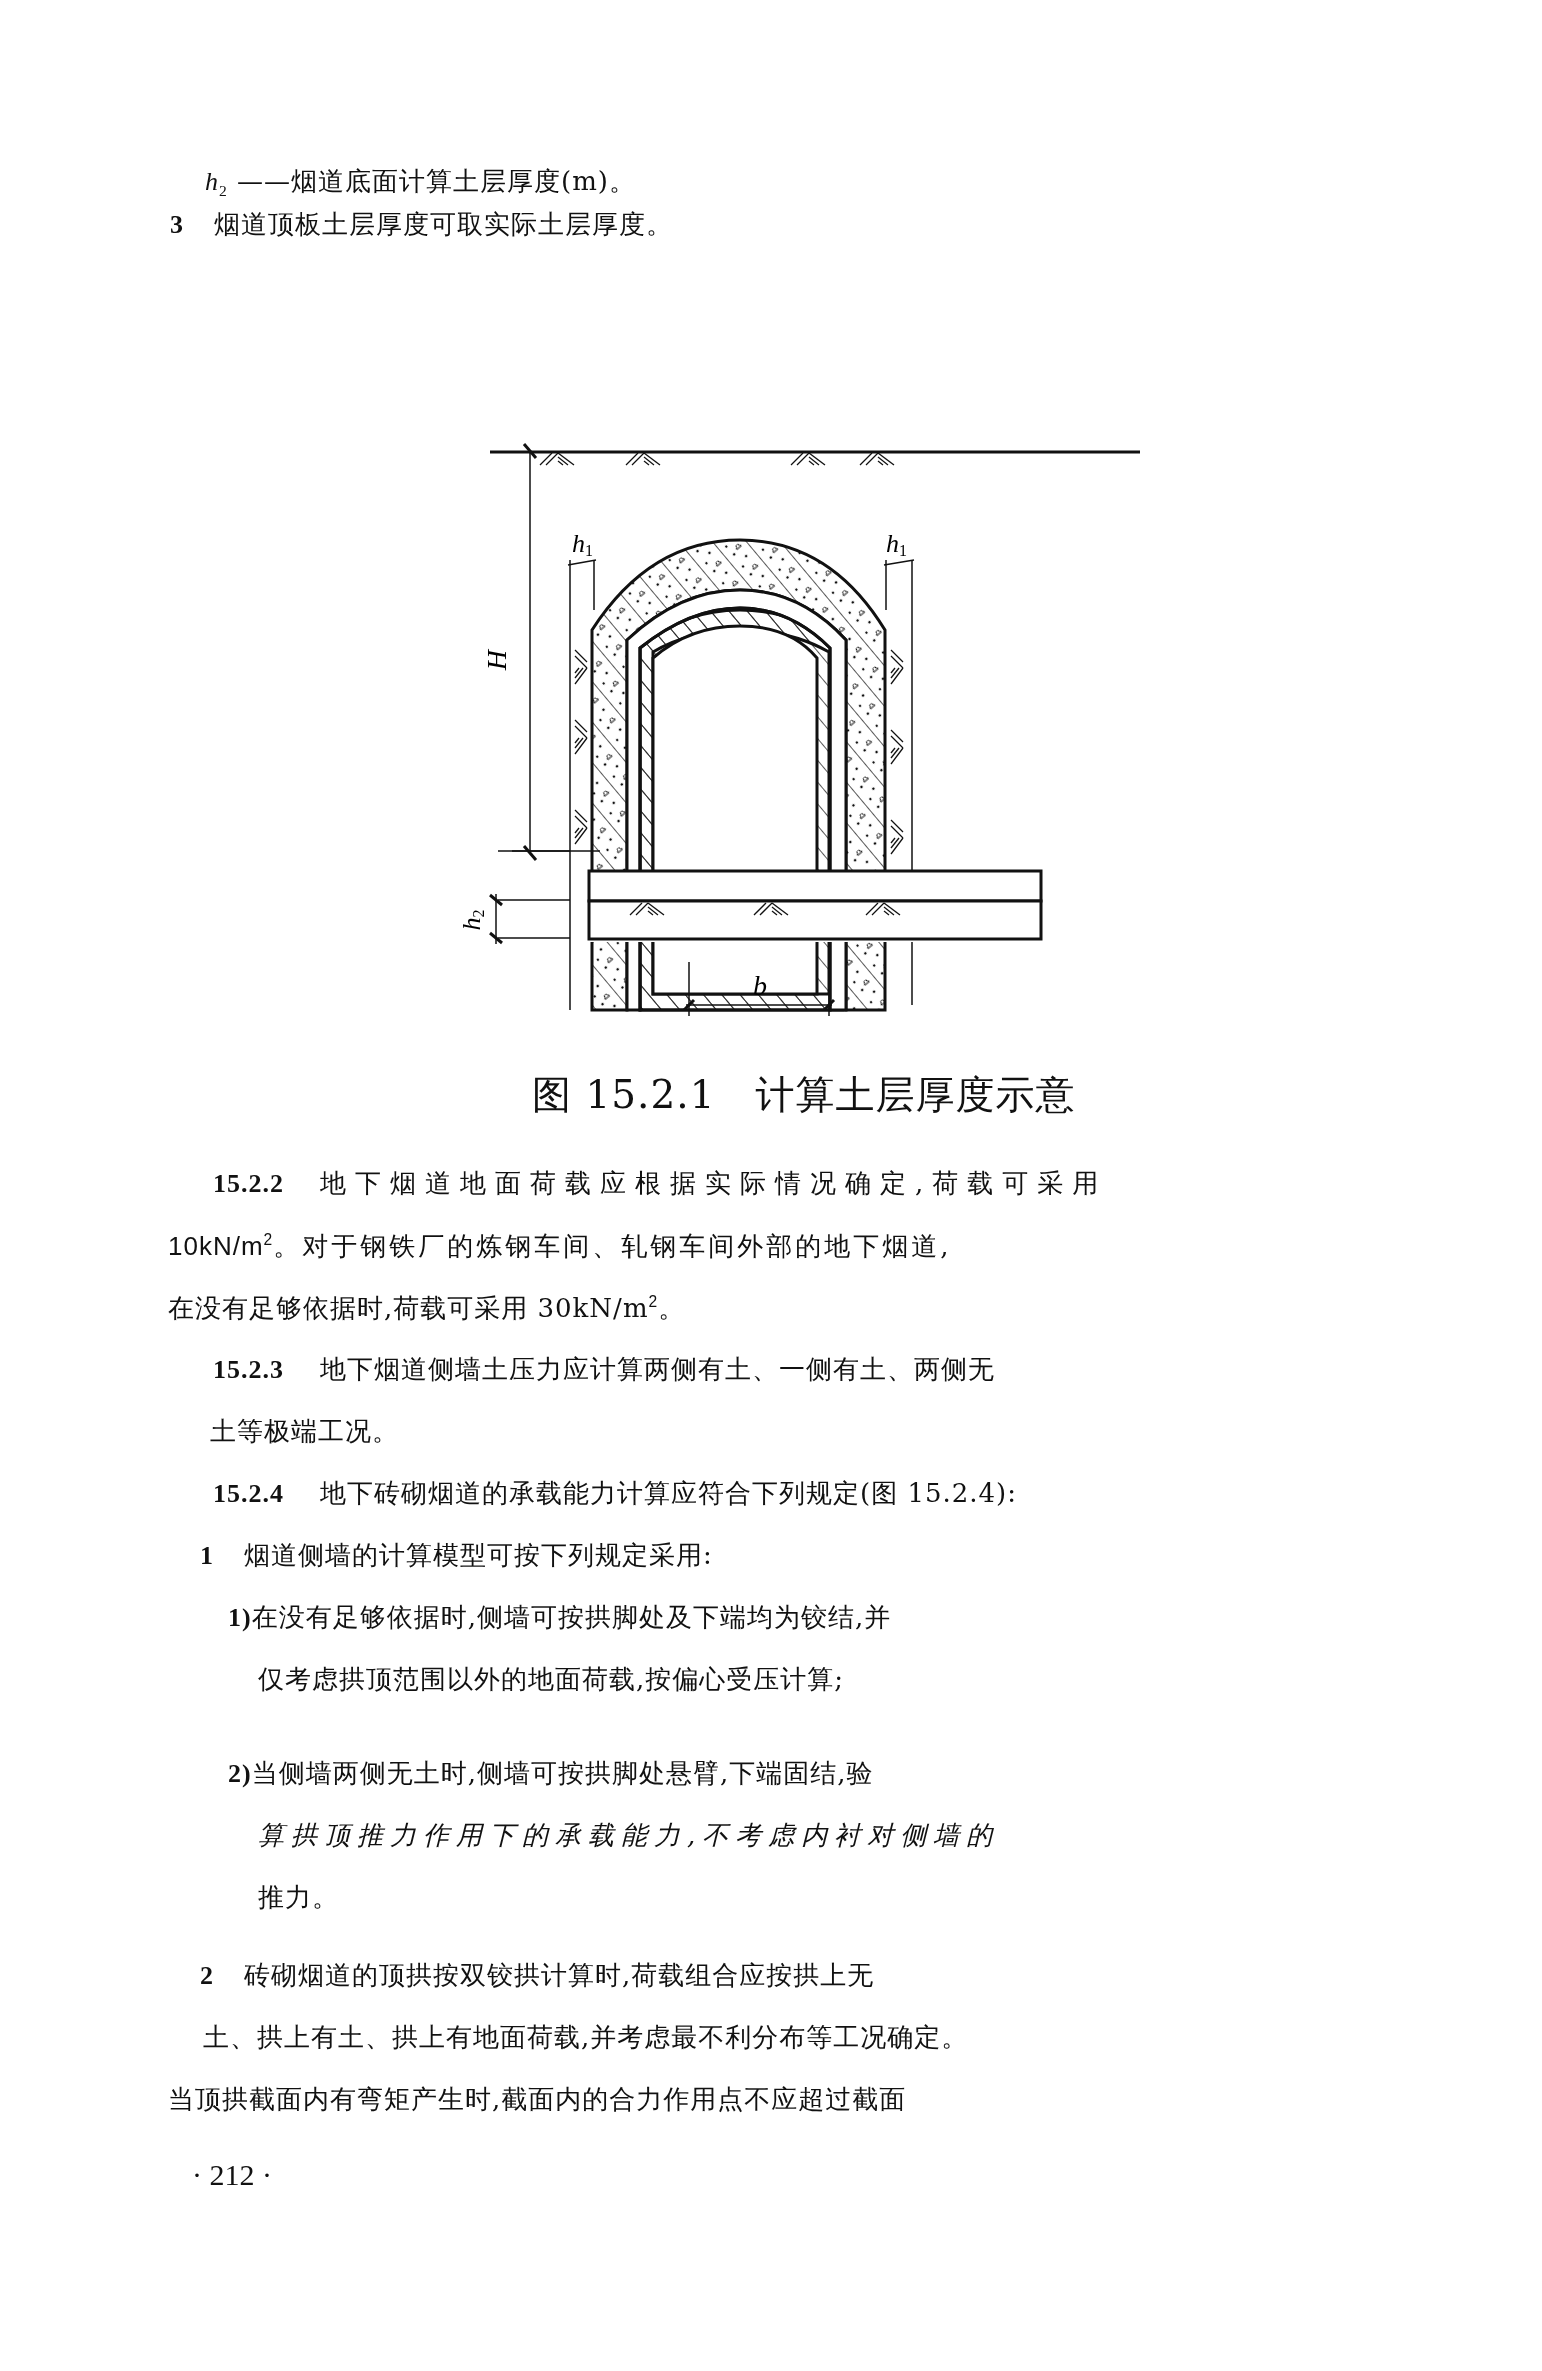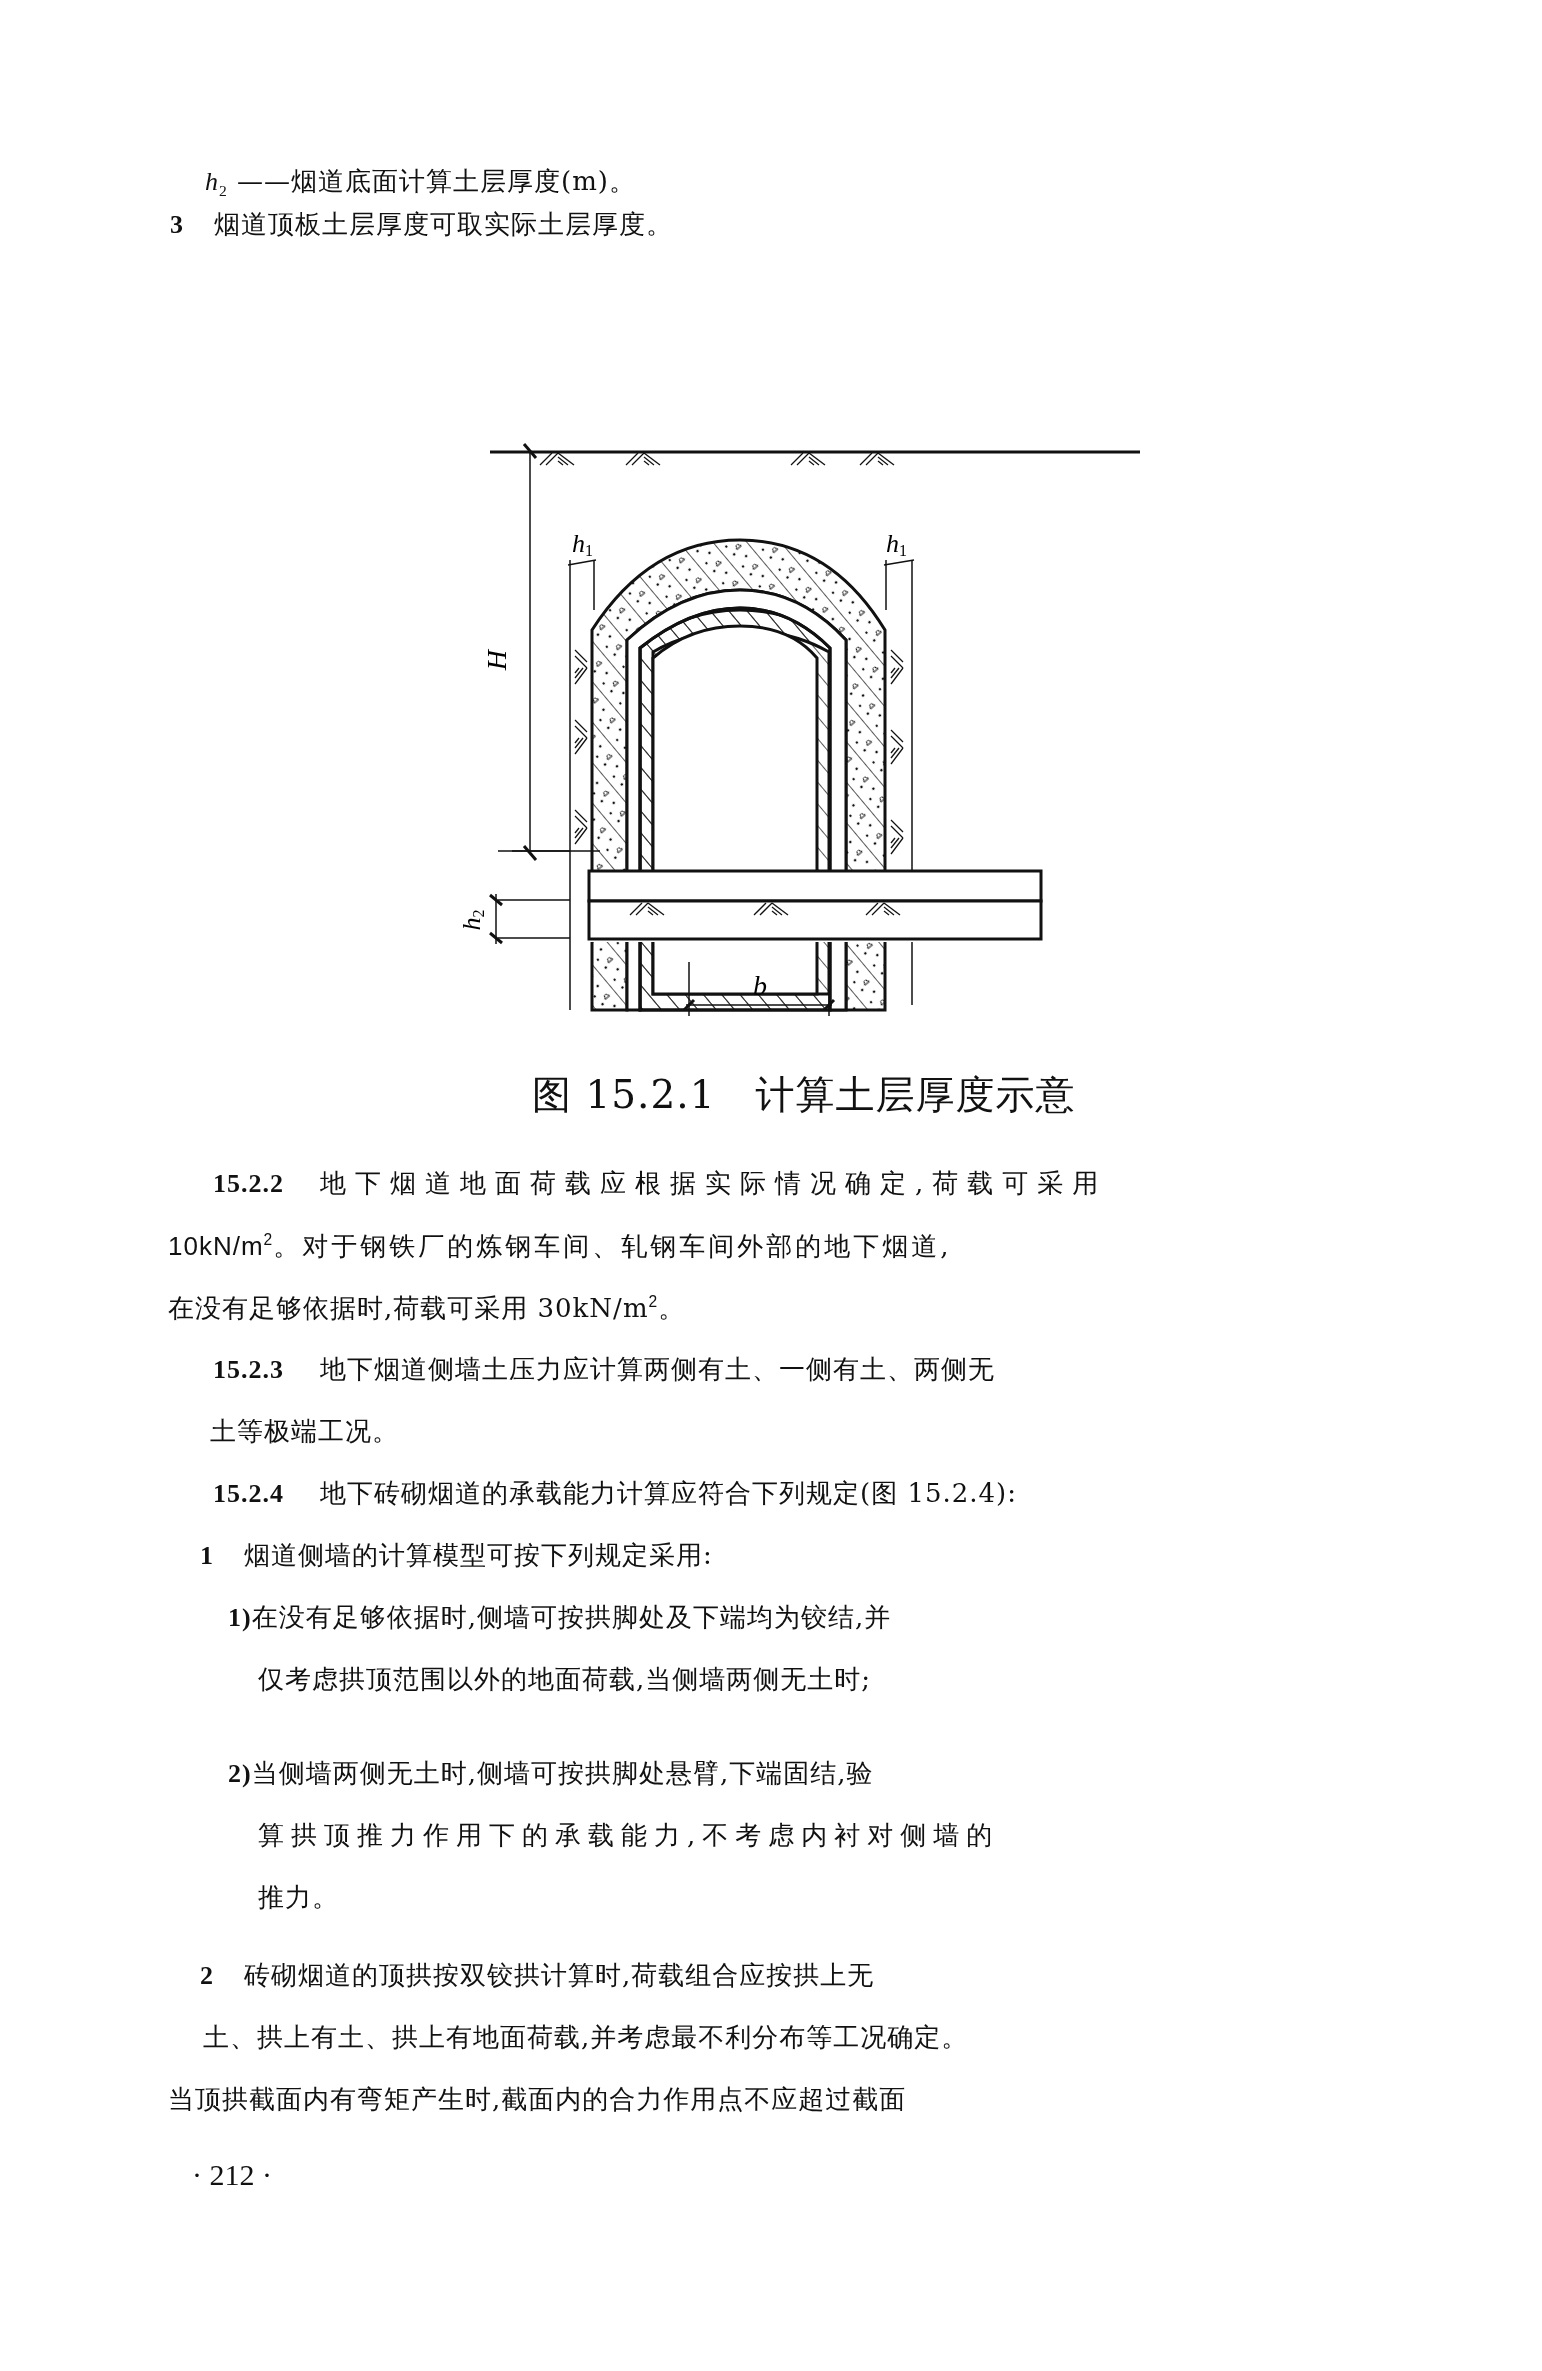--- a/index.html
+++ b/index.html
@@ -225,27 +225,27 @@
 </div>
 
 <div class="line" style="left:200px; top:1542px;">
   <span class="item-num">1</span><span>烟道侧墙的计算模型可按下列规定采用:</span>
 </div>
 
 <div class="line" style="left:228px; top:1604px;">
   <span class="sub-num">1)</span><span>在没有足够依据时,侧墙可按拱脚处及下端均为铰结,并</span>
 </div>
 <div class="line" style="left:258px; top:1666px;">
-  <span>仅考虑拱顶范围以外的地面荷载,当侧墙两侧无土时;</span>
+  <span>仅考虑拱顶范围以外的地面荷载,按偏心受压计算;</span>
 </div>
 
 <div class="line" style="left:228px; top:1760px;">
   <span class="sub-num">2)</span><span>当侧墙两侧无土时,侧墙可按拱脚处悬臂,下端固结,验</span>
 </div>
-<div class="line" style="left:258px; top:1822px; letter-spacing:7px;">
+<div class="line" style="left:258px; top:1822px; letter-spacing:7px;font-style:italic;">
   <span>算拱顶推力作用下的承载能力,不考虑内衬对侧墙的</span>
 </div>
 <div class="line" style="left:258px; top:1884px;">
   <span>推力。</span>
 </div>
 
 <div class="line" style="left:200px; top:1962px;">
   <span class="item-num">2</span><span>砖砌烟道的顶拱按双铰拱计算时,荷载组合应按拱上无</span>
 </div>
 <div class="line" style="left:168px; top:2024px;margin-left:35px;">

